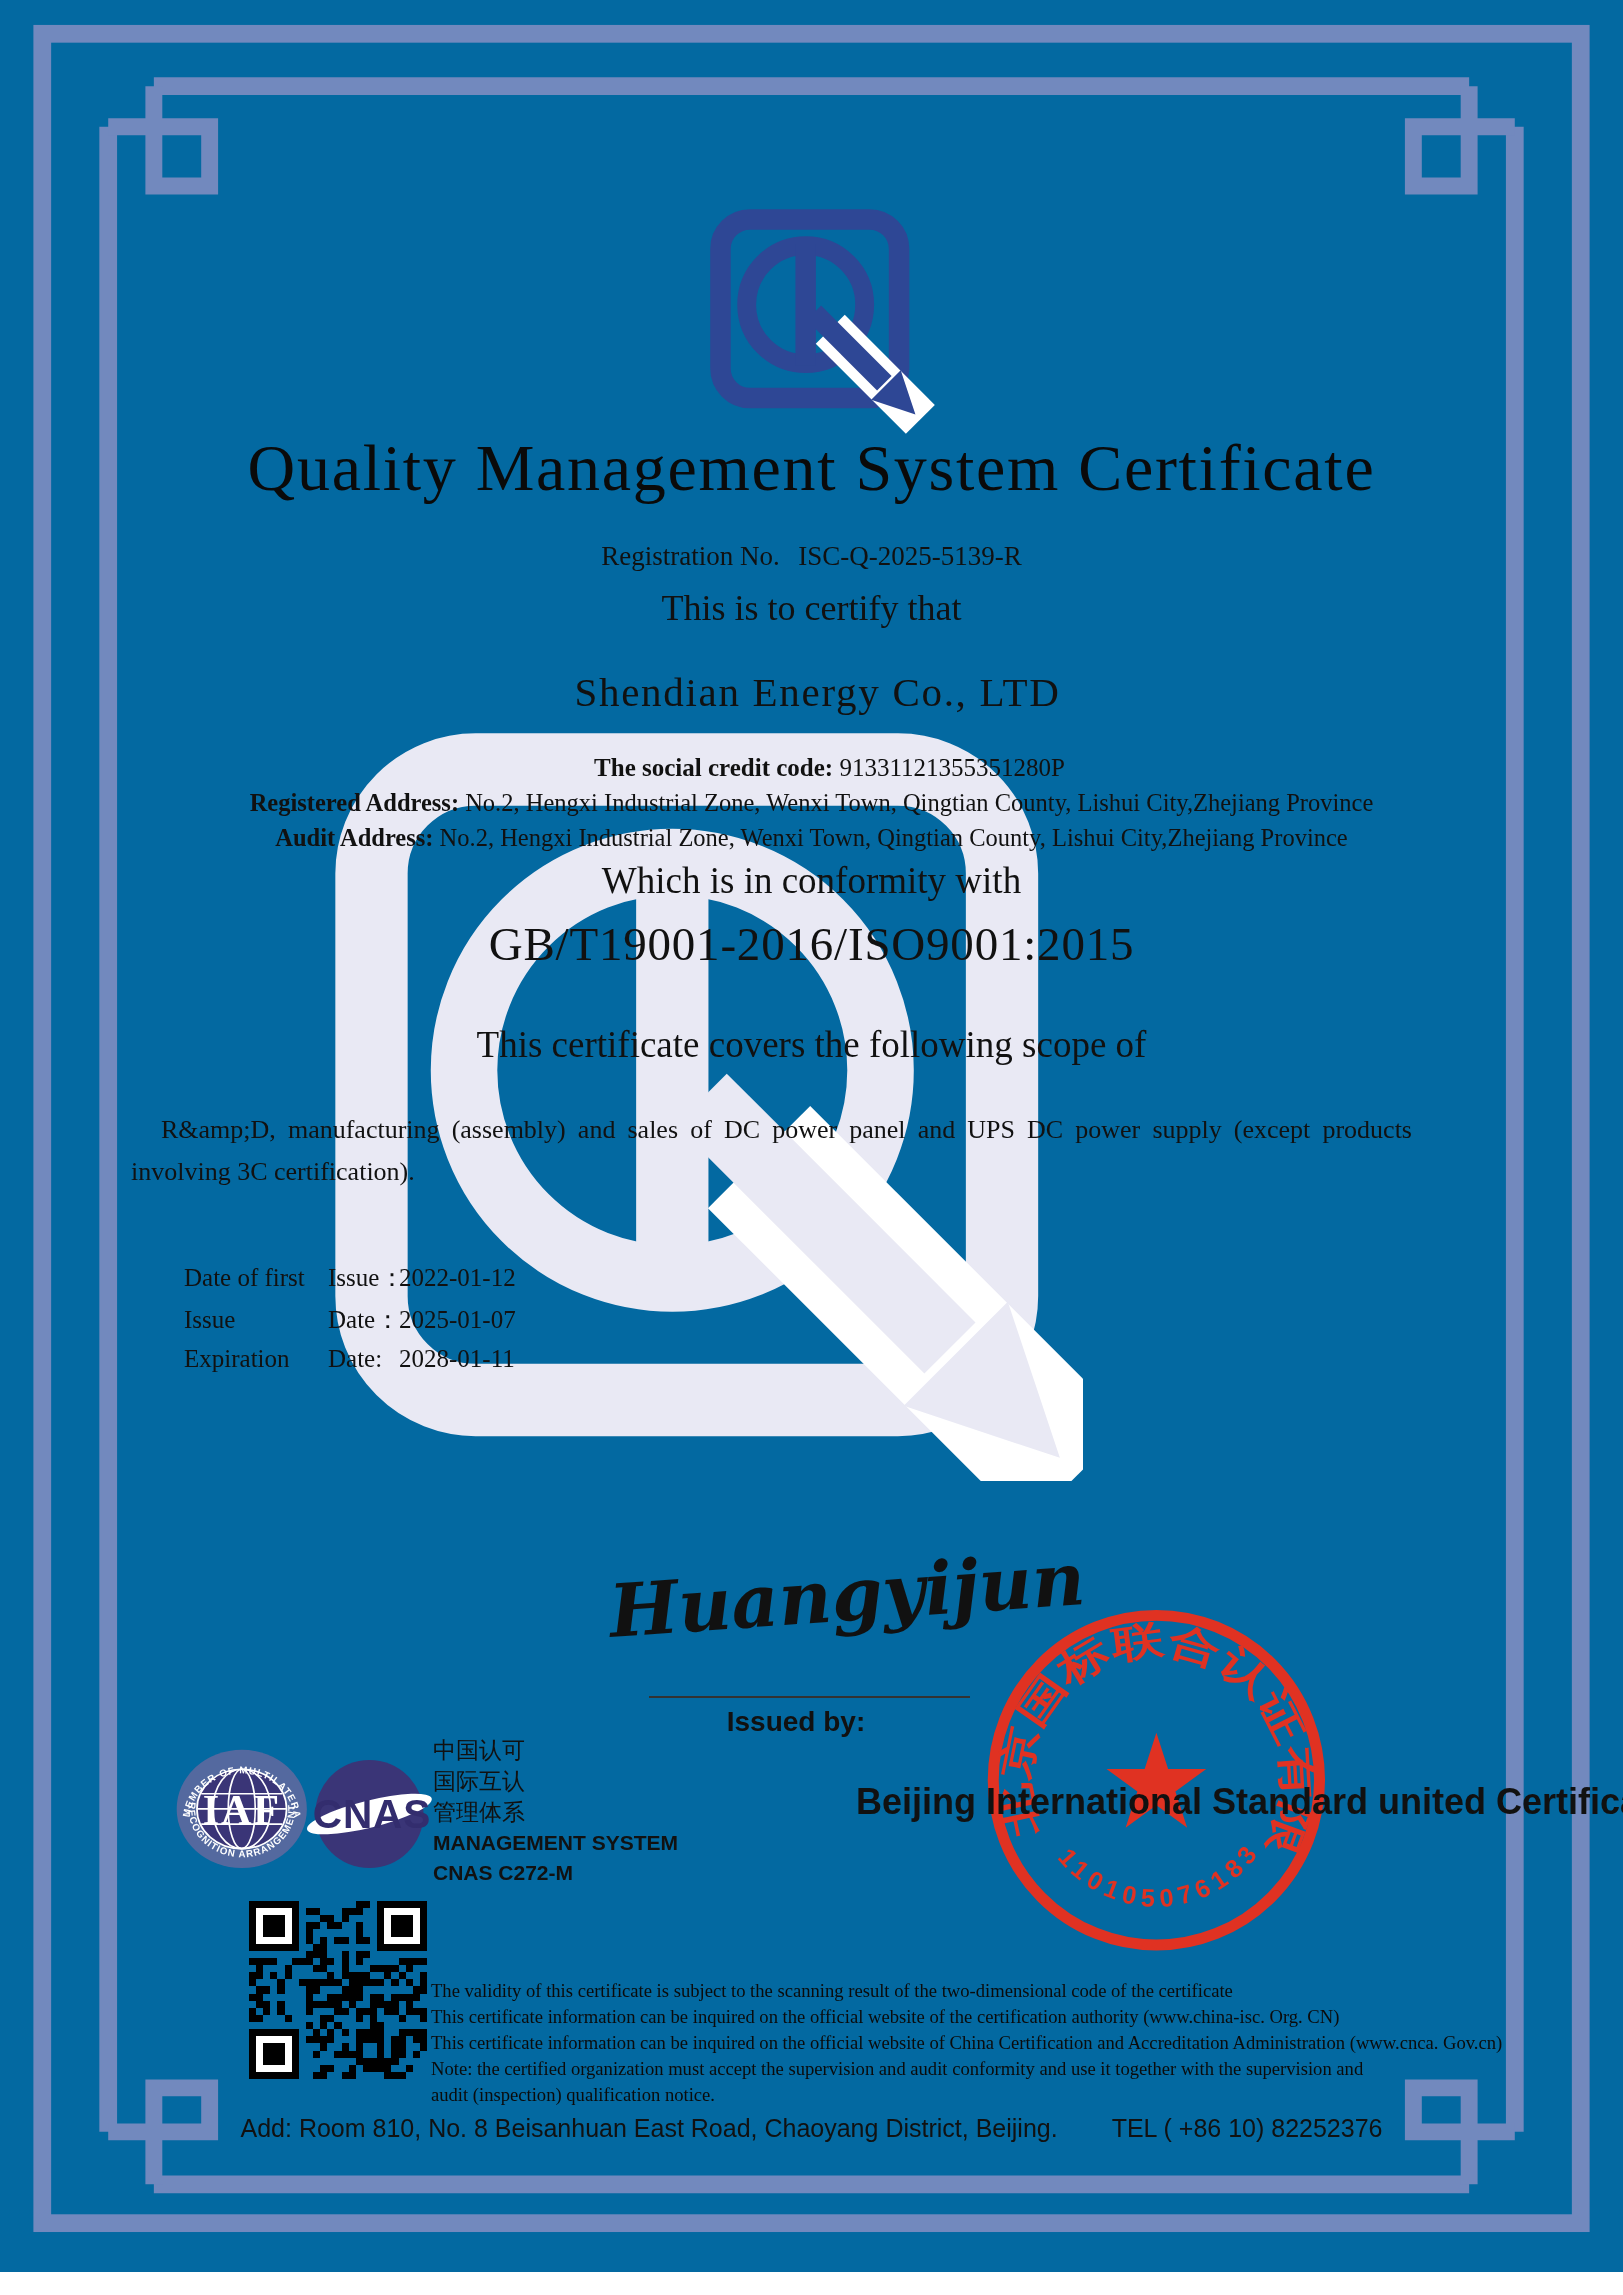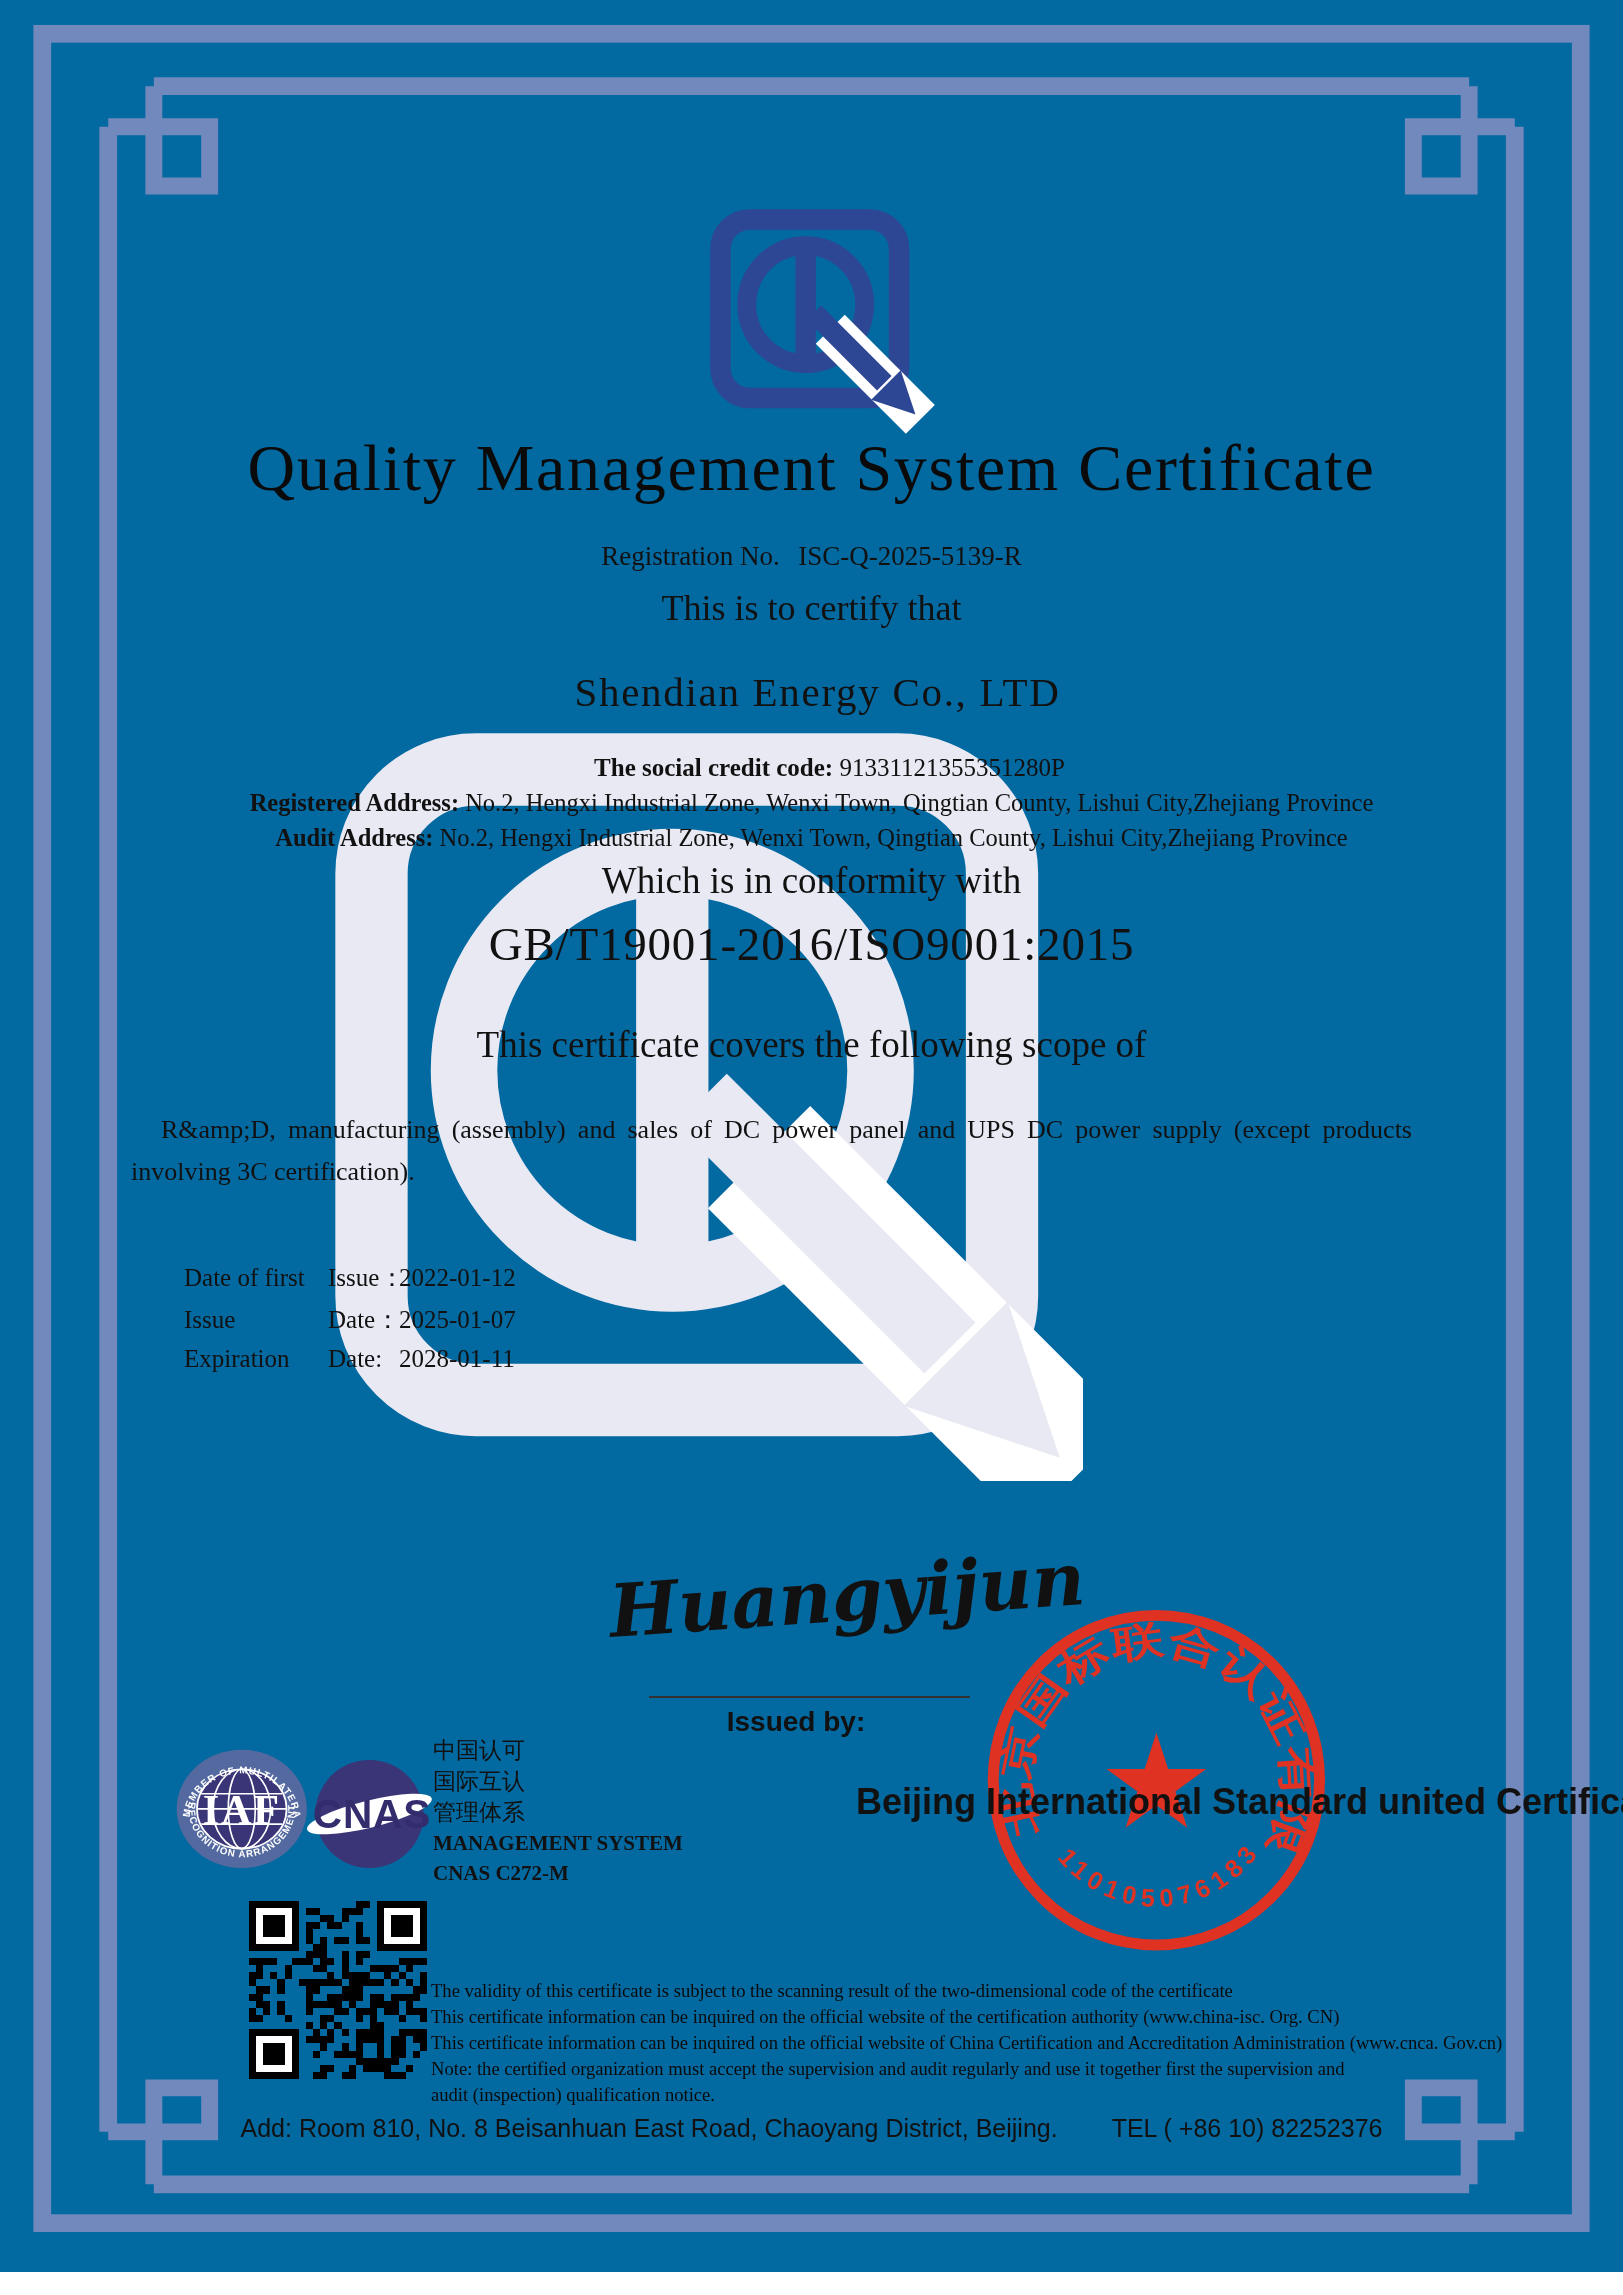--- a/index.html
+++ b/index.html
@@ -27,21 +27,21 @@
   .dates .row{height:42px;}
   .dates .c1{display:inline-block;width:144px;}
   .dates .c2{display:inline-block;width:71px;}
   .sig{left:609px;top:1554px;width:406px;text-align:center;font-size:73px;font-style:italic;
        font-weight:bold;transform:rotate(-4deg);font-family:"DejaVu Serif",serif;}
   .sigline{left:649px;top:1696px;width:321px;height:1.7px;background:#333;}
   .issuedby{left:627px;top:1706px;width:338px;text-align:center;font-size:28px;font-weight:bold;
             font-family:"Liberation Sans","DejaVu Sans",sans-serif;}
   .cjkblock{left:433px;top:1735px;font-size:23px;line-height:31px;
             font-family:"DejaVu Sans",sans-serif;}
-  .cjkblock .en{font-family:Liberation Serif, serif;font-weight:bold;font-size:21px;line-height:30px;}
+  .cjkblock .en{font-family:Liberation Sans, sans-serif;font-weight:bold;font-size:21px;line-height:30px;}
   .issuer{left:856px;top:1781px;width:710px;font-size:36px;font-weight:600;white-space:nowrap;
           font-family:"Liberation Sans","DejaVu Sans",sans-serif;z-index:5;}
   .notes{left:431px;top:1946px;font-size:18.6px;line-height:26px;color:#0b0b0b;margin-top:32px;}
   .footer{top:2078px;font-size:25px;font-family:"Liberation Sans","DejaVu Sans",sans-serif;margin-top:36px;}
   .footer .tsep{display:inline-block;width:54px;}
   svg{display:block;}
   .layer{position:absolute;left:0;top:0;}
 </style>
 </head>
 <body>
@@ -397,21 +397,21 @@
       <rect x="20" y="2" width="3" height="3" fill="#000"></rect>
       <rect x="0" y="18" width="7" height="7" fill="#000"></rect>
       <rect x="1" y="19" width="5" height="5" fill="#fff"></rect>
       <rect x="2" y="20" width="3" height="3" fill="#000"></rect>
     </svg>
 
   <div class="abs notes">
     <div>The validity of this certificate is subject to the scanning result of the two-dimensional code of the certificate</div>
     <div>This certificate information can be inquired on the official website of the certification authority (www.china-isc. Org. CN)</div>
     <div>This certificate information can be inquired on the official website of China Certification and Accreditation Administration (www.cnca. Gov.cn)</div>
-    <div>Note: the certified organization must accept the supervision and audit regularly and use it together first the supervision and</div>
+    <div>Note: the certified organization must accept the supervision and audit conformity and use it together with the supervision and</div>
     <div>audit (inspection) qualification notice.</div>
   </div>
 
   <div class="abs ctr footer">
     <span>Add: Room 810, No. 8 Beisanhuan East Road, Chaoyang District, Beijing.</span><span class="tsep"></span><span>TEL ( +86 10) 82252376</span>
   </div>
 
 </div>
 
 

